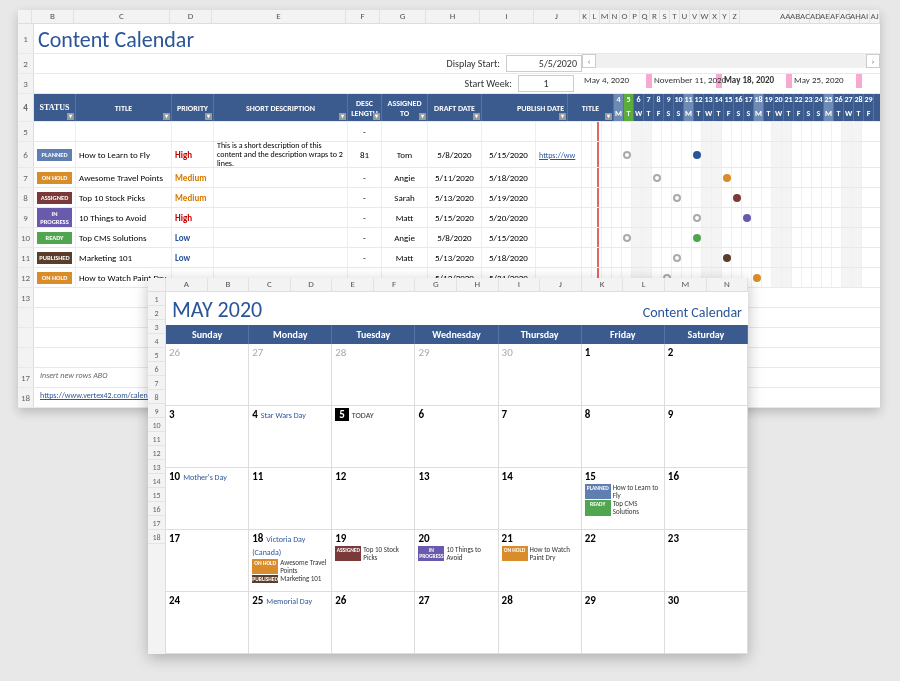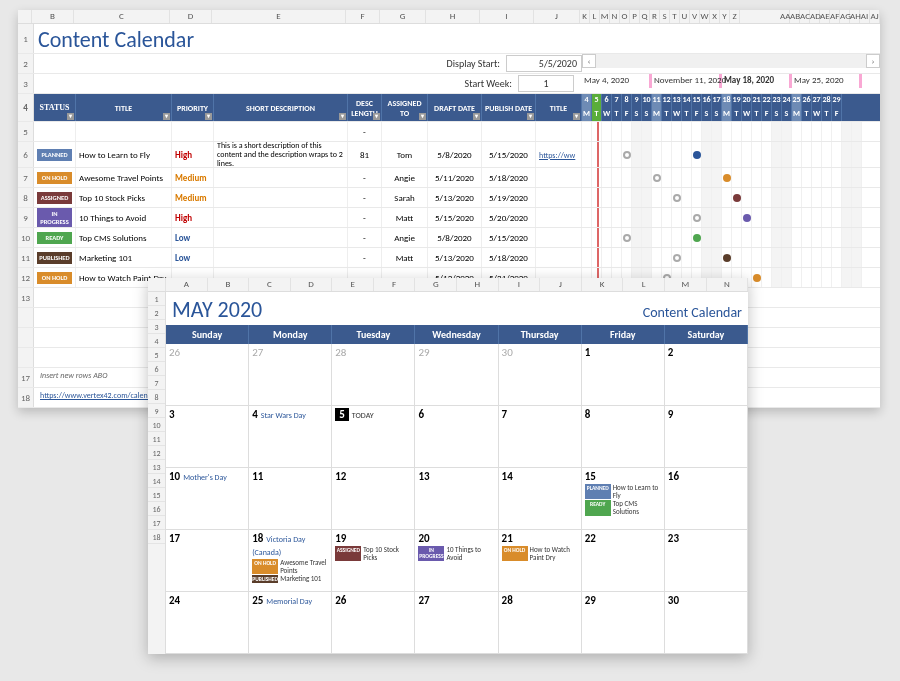--- a/index.html
+++ b/index.html
@@ -11,21 +11,21 @@
   .s1-cols { display:flex; height:14px; background:#f3f3f3; border-bottom:1px solid #ddd; }
   .s1-col { font-size:9px; color:#555; text-align:center; border-right:1px solid #e2e2e2; }
   .s1-row { display:flex; align-items:stretch; border-bottom:1px solid #e9e9e9; min-height:20px; }
   .s1-rownum { width:16px; font-size:9px; color:#666; display:flex; align-items:center; justify-content:center; background:#f3f3f3; border-right:1px solid #ddd; }
   .title-big { font-size:22px; color:#2a5599; font-weight:400; padding:2px 4px; }
   .display-row { display:flex; align-items:center; justify-content:flex-end; width:100%; font-size:10px; color:#333; }
   .display-row .lbl { margin-right:6px; }
   .display-row .val { width:76px; border:1px solid #ccc; padding:1px 4px; text-align:right; }
   .display-row .val2 { width:56px; border:1px solid #ccc; padding:1px 4px; text-align:center; margin-right:8px; }
   .week-labels { display:flex; height:14px; }
-  .week-lbl { font-size:9px; color:#333; padding:0 2px; border-right:3px solid #f9a8d4; white-space:nowrap; }
+  .week-lbl { font-size:9px; color:#333; padding:0 2px; border-right:6px solid #f9a8d4; white-space:nowrap; }
   .header-row { background:#3b5a8e; color:#fff; font-size:8px; font-weight:bold; }
   .hcell { display:flex; align-items:center; justify-content:center; padding:2px 2px; border-right:1px solid #5074a8; position:relative; text-align:center; }
   .hfilter { position:absolute; right:1px; bottom:1px; width:7px; height:7px; background:#999; color:#fff; font-size:6px; line-height:7px; text-align:center; }
   .daycell { width:10px; text-align:center; font-size:8px; border-right:1px solid #5074a8; }
   .daycell.today { background:#5aad3a; color:#fff; }
   .body-cell { font-size:9px; display:flex; align-items:center; padding:1px 3px; border-right:1px solid #eee; overflow:hidden; }
   .status-badge { font-size:6.5px; font-weight:bold; color:#fff; padding:2px 1px; text-align:center; width:40px; }
   .pr-high { color:#c00000; font-weight:bold; }
   .pr-med  { color:#d97a00; font-weight:bold; }
   .pr-low  { color:#2a5599; font-weight:bold; }
@@ -183,21 +183,21 @@
             <span class="hfilter">▾</span>
           </div>
           <div class="hcell" style="width: 46px;">
             <span>ASSIGNED TO</span>
             <span class="hfilter">▾</span>
           </div>
           <div class="hcell" style="width: 54px;">
             <span>DRAFT DATE</span>
             <span class="hfilter">▾</span>
           </div>
-          <div class="hcell" style="width: 54px;">
+          <div class="hcell" style="width: 54px; margin-left: 32px;">
             <span>PUBLISH DATE</span>
             <span class="hfilter">▾</span>
           </div>
           <div class="hcell" style="width: 46px;">
             <span>TITLE</span>
             <span class="hfilter">▾</span>
           </div>
         </div>
       <div id="s1-dayrow" style="display:flex; flex:1; flex-direction:column">
         <div id="s1-daynums" style="display:flex; height:14px">

